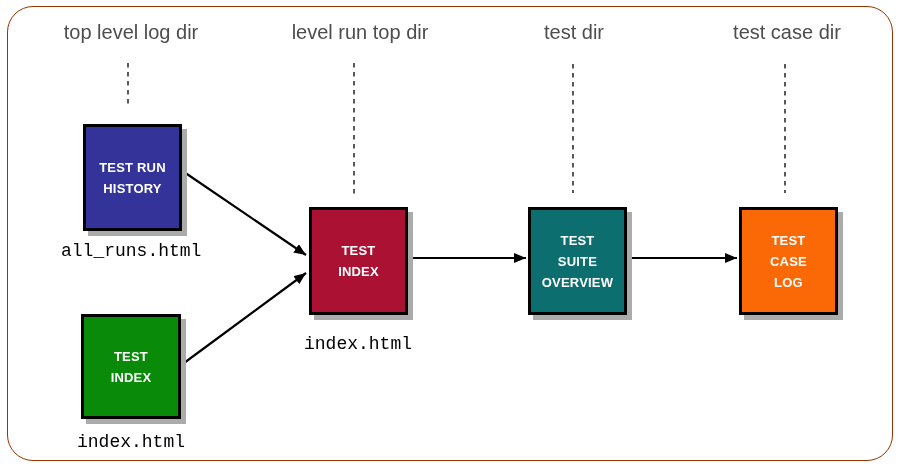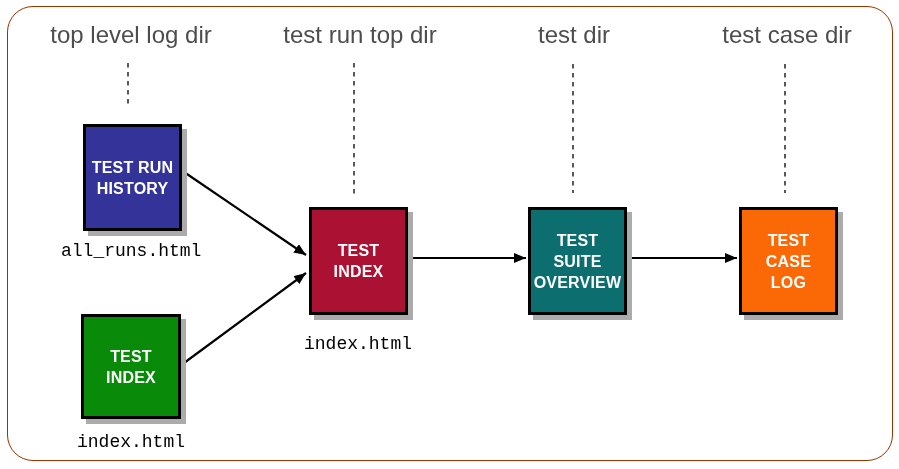--- a/index.html
+++ b/index.html
@@ -17,36 +17,36 @@
     width: 884px; height: 453px;
     border: 1.5px solid #993300;
     border-radius: 26px;
   }
   .svg-layer { position: absolute; left: 0; top: 0; }
   .col-header {
     position: absolute;
     top: 21px;
     width: 180px;
     text-align: center;
-    font-size: 24px;
+    font-size: 20px;
     color: #4D4D4D;
     white-space: nowrap;
   }
   .node {
     position: absolute;
     box-sizing: border-box;
     border: 3px solid #000000;
     box-shadow: 5px 5px 0 #ABABAB;
     display: flex;
     align-items: center;
     justify-content: center;
     text-align: center;
     color: #FFFFFF;
     font-weight: bold;
-    font-size: 16px;
+    font-size: 13px;
     line-height: 21px;
     white-space: pre-line;
     letter-spacing: 0.2px;
   }
   .file-label {
     position: absolute;
     font-family: "Liberation Mono", "DejaVu Sans Mono", monospace;
     font-size: 18px;
     color: #000000;
     white-space: nowrap;
@@ -71,21 +71,21 @@
     <line x1="573" y1="64" x2="573" y2="193" stroke="#000000" stroke-width="1.3" stroke-dasharray="4.5 4.5"></line>
     <line x1="785" y1="64" x2="785" y2="193" stroke="#000000" stroke-width="1.3" stroke-dasharray="4.5 4.5"></line>
 
     <line x1="184" y1="172" x2="306" y2="255" stroke="#000000" stroke-width="2.2" marker-end="url(#ah)"></line>
     <line x1="184" y1="363" x2="306" y2="273" stroke="#000000" stroke-width="2.2" marker-end="url(#ah)"></line>
     <line x1="409" y1="258" x2="526" y2="258" stroke="#000000" stroke-width="2.2" marker-end="url(#ah)"></line>
     <line x1="628" y1="258" x2="737" y2="258" stroke="#000000" stroke-width="2.2" marker-end="url(#ah)"></line>
   </svg>
 
   <div class="col-header" style="left:41px;">top level log dir</div>
-  <div class="col-header" style="left:270px;">test run top dir</div>
+  <div class="col-header" style="left:270px;">level run top dir</div>
   <div class="col-header" style="left:697px;">test case dir</div>
   <div class="col-header" style="left:484px;">test dir</div>
 
   <div class="node" style="left: 83px; top: 124px; width: 99px; height: 107px; background-color: rgb(51, 51, 153);">TEST RUN
 HISTORY</div>
 
   <div class="node" style="left: 81px; top: 314px; width: 100px; height: 105px; background-color: rgb(9, 138, 9);">TEST
 INDEX</div>
 
   <div class="node" style="left: 309px; top: 207px; width: 99px; height: 108px; background-color: rgb(170, 17, 51);">TEST

